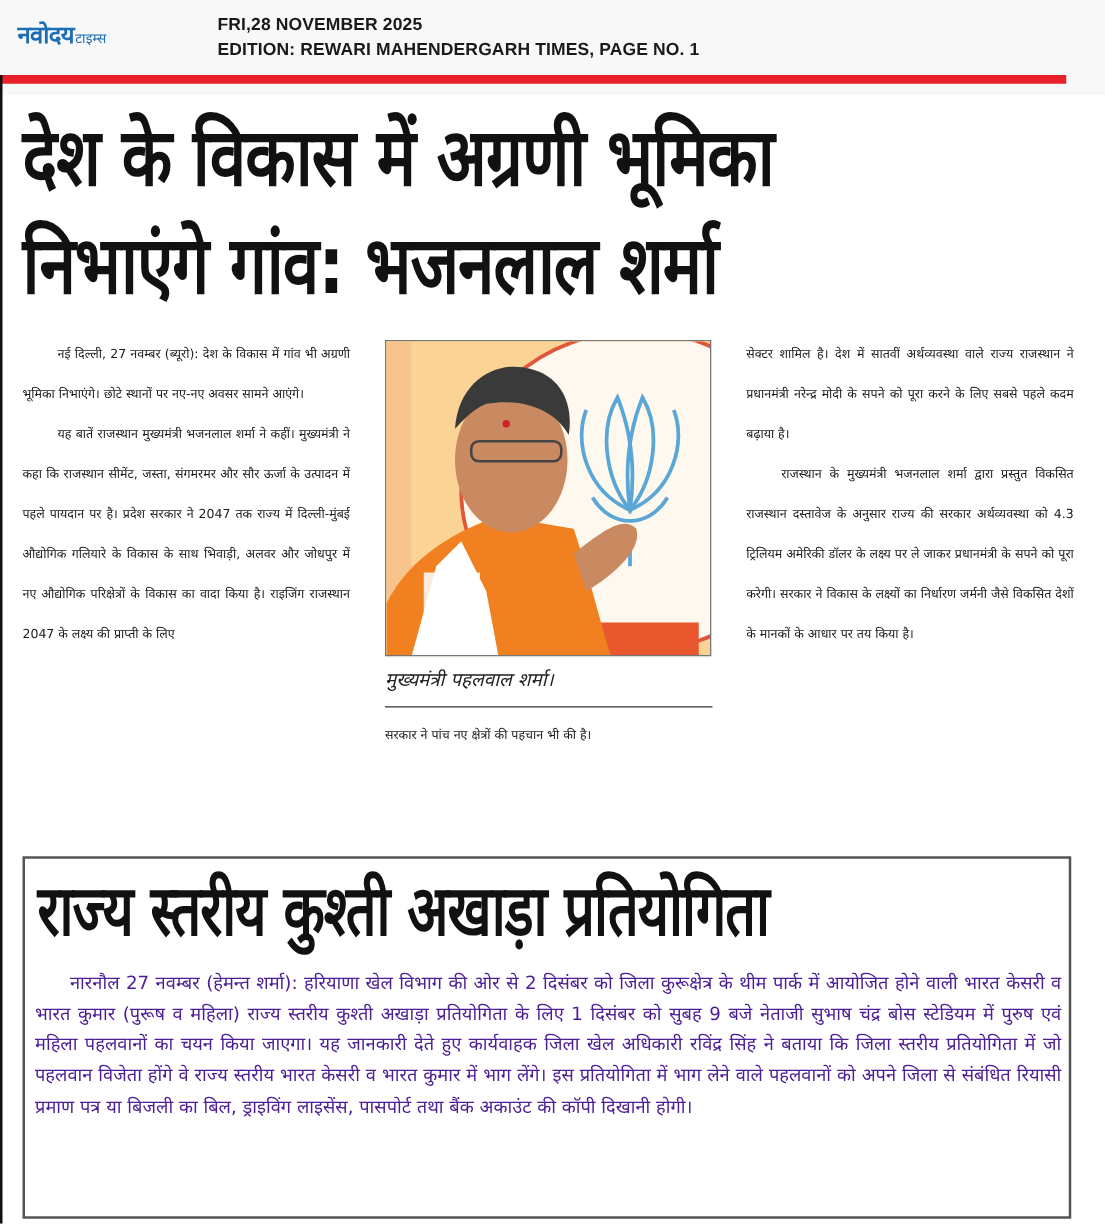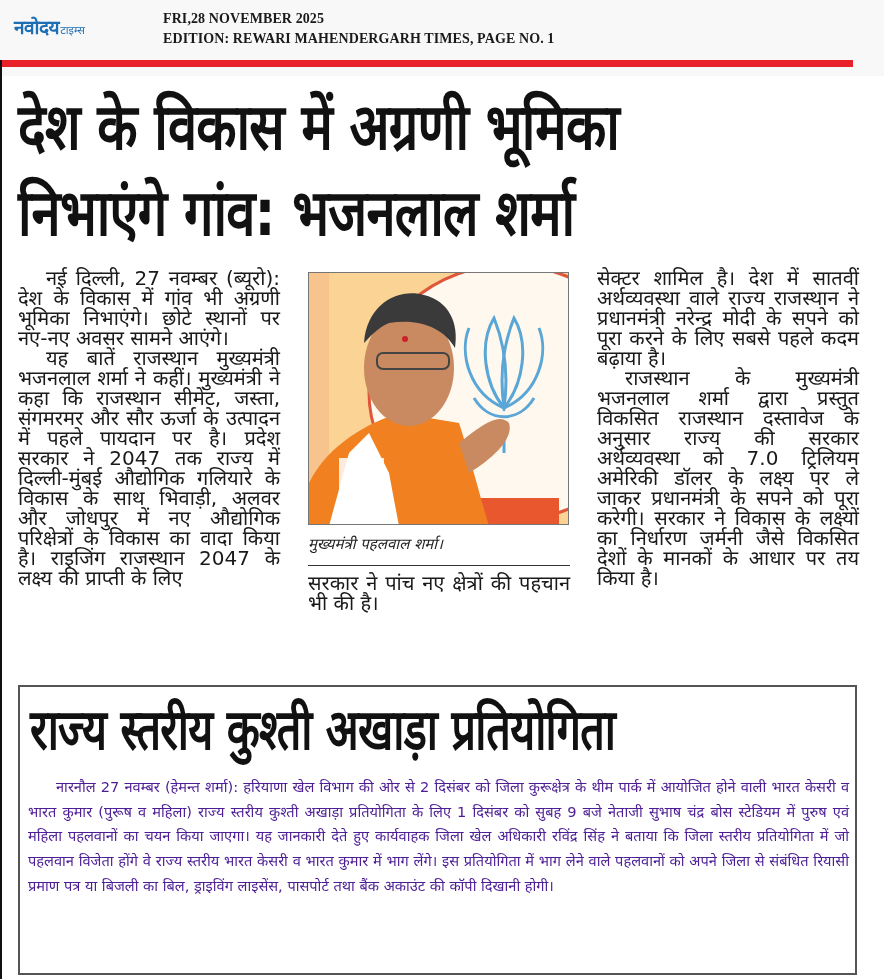--- a/index.html
+++ b/index.html
@@ -3,28 +3,28 @@
 <meta charset="utf-8">
 <style>
   * { box-sizing: border-box; margin: 0; padding: 0; }
   html, body { width: 884px; height: 979px; overflow: hidden; background: #ffffff; }
   body { position: relative; font-family: "DejaVu Sans", sans-serif; color: #1a1a1a; }
 
   .topbar { position: absolute; left: 0; top: 0; width: 884px; height: 76px; background: #f8f8f8; }
   .logo { position: absolute; left: 14px; top: 14px; display: flex; align-items: baseline; }
   .logo-main { font-family: "DejaVu Sans", sans-serif; font-weight: bold; font-size: 19px; color: #1c6fb5; letter-spacing: -0.5px; }
   .logo-sub { font-family: "DejaVu Sans", sans-serif; font-size: 11px; color: #1c6fb5; margin-left: 1px; }
-  .edition { position: absolute; left: 163px; top: 9px; font-family: Liberation Serif, serif; font-weight: bold; font-size: 14px; line-height: 20px; color: #1a1a1a; letter-spacing: 0.1px; }
+  .edition { position: absolute; left: 174px; top: 9px; font-family: Liberation Sans, sans-serif; font-weight: bold; font-size: 14px; line-height: 20px; color: #1a1a1a; letter-spacing: 0.1px; }
 
   .redbar { position: absolute; left: 0; top: 60px; width: 853px; height: 7px; background: #e8202a; }
   .leftrule { position: absolute; left: 0; top: 60px; width: 2px; height: 919px; background: #111; }
 
   .headline { position: absolute; left: 18px; top: 84px; width: 840px; font-family: "DejaVu Sans", sans-serif; font-weight: bold; font-size: 64px; line-height: 86px; color: #111; transform: scaleX(0.82); transform-origin: left top; white-space: nowrap; letter-spacing: -1px; }
 
-  .col { position: absolute; font-family: "DejaVu Sans", sans-serif; font-size: 20px; line-height: 20px; color: #1a1a1a; text-align: justify; }
+  .col { position: absolute; font-family: "DejaVu Sans", sans-serif; font-size: 10px; line-height: 32px; color: #1a1a1a; text-align: justify; }
   .col p { text-indent: 28px; }
   .col p.noindent { text-indent: 0; }
   .col1 { left: 18px; top: 268px; width: 262px; }
   .col2 { left: 308px; top: 573px; width: 262px; }
   .col3 { left: 597px; top: 268px; width: 262px; }
 
   .photo { position: absolute; left: 308px; top: 272px; width: 261px; height: 253px; border: 1px solid #777; overflow: hidden; background: #fcd79a; }
   .caption { position: absolute; left: 308px; top: 533px; width: 262px; font-family: "DejaVu Serif", serif; font-style: italic; font-size: 15px; color: #222; }
   .caption-rule { position: absolute; left: 308px; top: 565px; width: 262px; height: 1px; background: #333; }
 
@@ -84,19 +84,19 @@
 </div>
 <div class="caption">मुख्यमंत्री पहलवाल शर्मा।</div>
 <div class="caption-rule"></div>
 
 <div class="col col2">
   <p class="noindent">सरकार ने पांच नए क्षेत्रों की पहचान भी की है।</p>
 </div>
 
 <div class="col col3">
   <p class="noindent">सेक्टर शामिल है। देश में सातवीं अर्थव्यवस्था वाले राज्य राजस्थान ने प्रधानमंत्री नरेन्द्र मोदी के सपने को पूरा करने के लिए सबसे पहले कदम बढ़ाया है।</p>
-  <p>राजस्थान के मुख्यमंत्री भजनलाल शर्मा द्वारा प्रस्तुत विकसित राजस्थान दस्तावेज के अनुसार राज्य की सरकार अर्थव्यवस्था को 7.0 ट्रिलियम अमेरिकी डॉलर के लक्ष्य पर ले जाकर प्रधानमंत्री के सपने को पूरा करेगी। सरकार ने विकास के लक्ष्यों का निर्धारण जर्मनी जैसे विकसित देशों के मानकों के आधार पर तय किया है।</p>
+  <p>राजस्थान के मुख्यमंत्री भजनलाल शर्मा द्वारा प्रस्तुत विकसित राजस्थान दस्तावेज के अनुसार राज्य की सरकार अर्थव्यवस्था को 4.3 ट्रिलियम अमेरिकी डॉलर के लक्ष्य पर ले जाकर प्रधानमंत्री के सपने को पूरा करेगी। सरकार ने विकास के लक्ष्यों का निर्धारण जर्मनी जैसे विकसित देशों के मानकों के आधार पर तय किया है।</p>
 </div>
 
 <div class="box">
   <h2 class="box-title">राज्य स्तरीय कुश्ती अखाड़ा प्रतियोगिता</h2>
   <p class="box-body">नारनौल 27 नवम्बर (हेमन्त शर्मा): हरियाणा खेल विभाग की ओर से 2 दिसंबर को जिला कुरूक्षेत्र के थीम पार्क में आयोजित होने वाली भारत केसरी व भारत कुमार (पुरूष व महिला) राज्य स्तरीय कुश्ती अखाड़ा प्रतियोगिता के लिए 1 दिसंबर को सुबह 9 बजे नेताजी सुभाष चंद्र बोस स्टेडियम में पुरुष एवं महिला पहलवानों का चयन किया जाएगा। यह जानकारी देते हुए कार्यवाहक जिला खेल अधिकारी रविंद्र सिंह ने बताया कि जिला स्तरीय प्रतियोगिता में जो पहलवान विजेता होंगे वे राज्य स्तरीय भारत केसरी व भारत कुमार में भाग लेंगे। इस प्रतियोगिता में भाग लेने वाले पहलवानों को अपने जिला से संबंधित रियासी प्रमाण पत्र या बिजली का बिल, ड्राइविंग लाइसेंस, पासपोर्ट तथा बैंक अकाउंट की कॉपी दिखानी होगी।</p>
 </div>
 
 </body></html>

